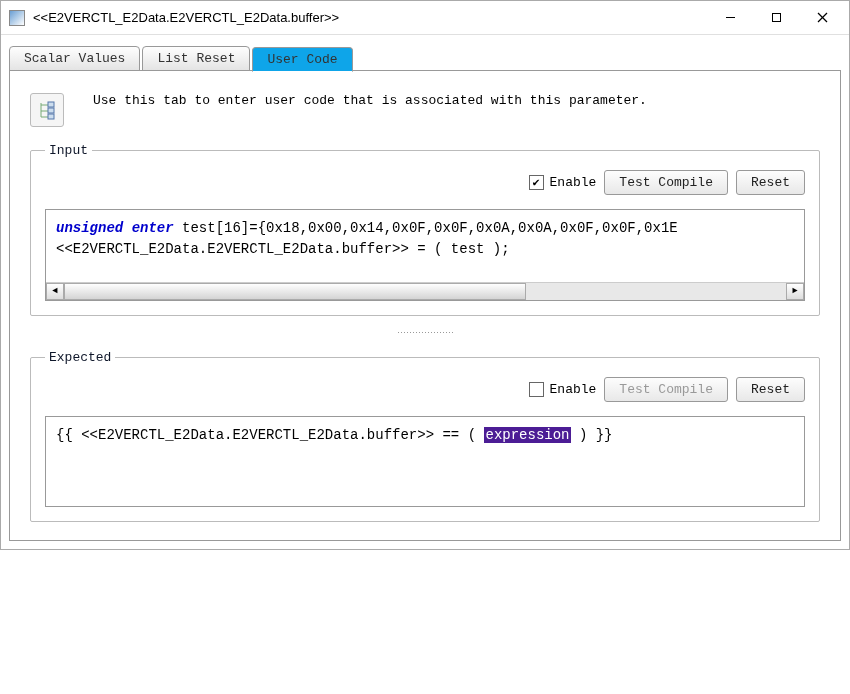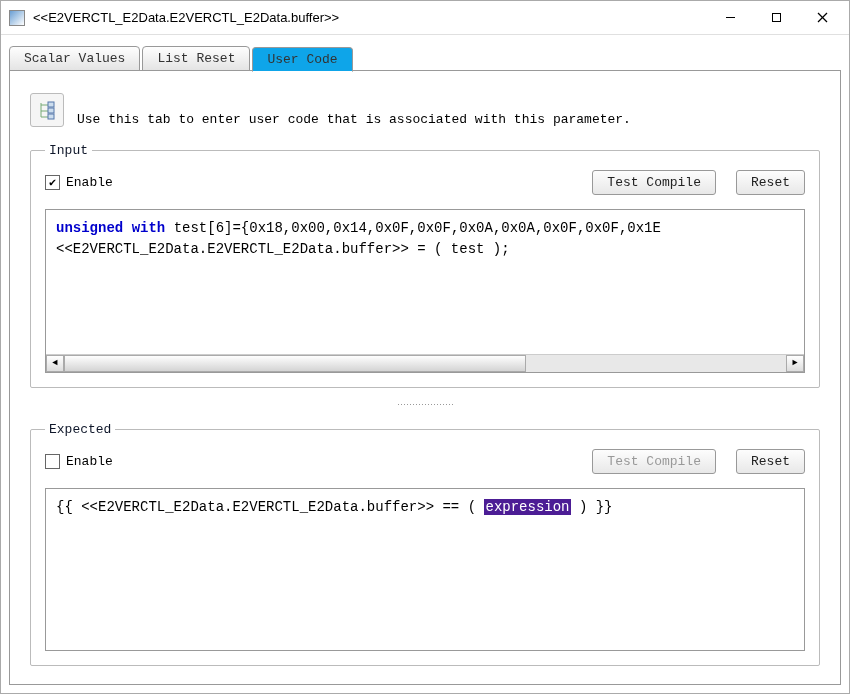--- a/index.html
+++ b/index.html
@@ -4,21 +4,21 @@
   <style>
     * { box-sizing: border-box; margin: 0; padding: 0; }
     body {
       font-family: "Courier New", monospace;
       font-size: 13px;
       background: #fff;
       color: #000;
     }
     .window {
       width: 850px;
-      height: 694px;
+      height: 550px;
       border: 1px solid #aaa;
       display: flex;
       flex-direction: column;
       background: #fff;
     }
     .titlebar {
       height: 34px;
       display: flex;
       align-items: center;
       padding: 0 4px 0 8px;
@@ -89,22 +89,22 @@
       padding: 18px 20px;
       display: flex;
       flex-direction: column;
       gap: 14px;
       overflow: hidden;
       background: #fff;
       margin-top: -1px;
     }
     .info-row {
       display: flex;
-      align-items: flex-end;
-      gap: 13px;
+      align-items: flex-start;
+      gap: 29px;
       padding: 4px 0 2px 0;
     }
     .info-icon {
       width: 34px;
       height: 34px;
       border: 1px solid #bbb;
       border-radius: 3px;
       background: #f5f5f5;
       display: flex;
       align-items: center;
@@ -127,41 +127,42 @@
     .fs-toolbar {
       display: flex;
       align-items: center;
       margin-bottom: 14px;
     }
     .check-wrap {
       display: flex;
       align-items: center;
       gap: 6px;
       flex: 1;
+      justify-content: flex-end;
     }
     .checkbox {
       width: 15px;
       height: 15px;
       border: 1px solid #666;
       background: #fff;
       display: flex;
       align-items: center;
       justify-content: center;
       font-size: 12px;
       line-height: 1;
     }
     .checkbox.checked::after { content: "✔"; color: #000; }
     .btn {
       border: 1px solid #999;
       background: linear-gradient(#fdfdfd, #e8e8e8);
       padding: 4px 14px;
       font-family: "Courier New", monospace;
       font-size: 13px;
       border-radius: 3px;
-      margin-left: 20px;
+      margin-left: 8px;
       cursor: pointer;
       color: #222;
     }
     .btn.disabled {
       color: #999;
       cursor: default;
     }
     .code-area-wrap {
       flex: 1;
       border: 1px solid #999;
@@ -202,21 +203,21 @@
     }
     .hscroll-thumb {
       position: absolute;
       top: 0;
       left: 0;
       width: 64%;
       height: 100%;
       background: linear-gradient(#fefefe, #d4d4d4);
       border: 1px solid #aaa;
     }
-    .kw-blue { color: #0000cc; font-weight: bold; }
+    .kw-blue { color: #0000cc; font-weight: bold; font-style: italic; }
     .hl { background: #4c1d95; color: #fff; padding: 0 1px; }
     .splitter {
       height: 6px;
       display: flex;
       align-items: center;
       justify-content: center;
       cursor: row-resize;
     }
     .splitter-dots {
       width: 56px;
@@ -280,21 +281,21 @@
         <legend>Input</legend>
         <div class="fs-toolbar">
           <div class="check-wrap">
             <div class="checkbox checked"></div>
             <span>Enable</span>
           </div>
           <button class="btn">Test Compile</button>
           <button class="btn">Reset</button>
         </div>
         <div class="code-area-wrap">
-          <div class="code-area"><span class="kw-blue">unsigned</span> <span class="kw-blue">with</span><span> test[6]={0x18,0x00,0x14,0x0F,0x0F,0x0A,0x0A,0x0F,0x0F,0x1E</span>
+          <div class="code-area"><span class="kw-blue">unsigned</span> <span class="kw-blue">enter</span><span> test[16]={0x18,0x00,0x14,0x0F,0x0F,0x0A,0x0A,0x0F,0x0F,0x1E</span>
 <span>&lt;&lt;E2VERCTL_E2Data.E2VERCTL_E2Data.buffer&gt;&gt; = ( test );</span></div>
           <div class="hscroll">
             <div class="hscroll-btn">◄</div>
             <div class="hscroll-track">
               <div class="hscroll-thumb"></div>
             </div>
             <div class="hscroll-btn">►</div>
           </div>
         </div>
       </fieldset>

